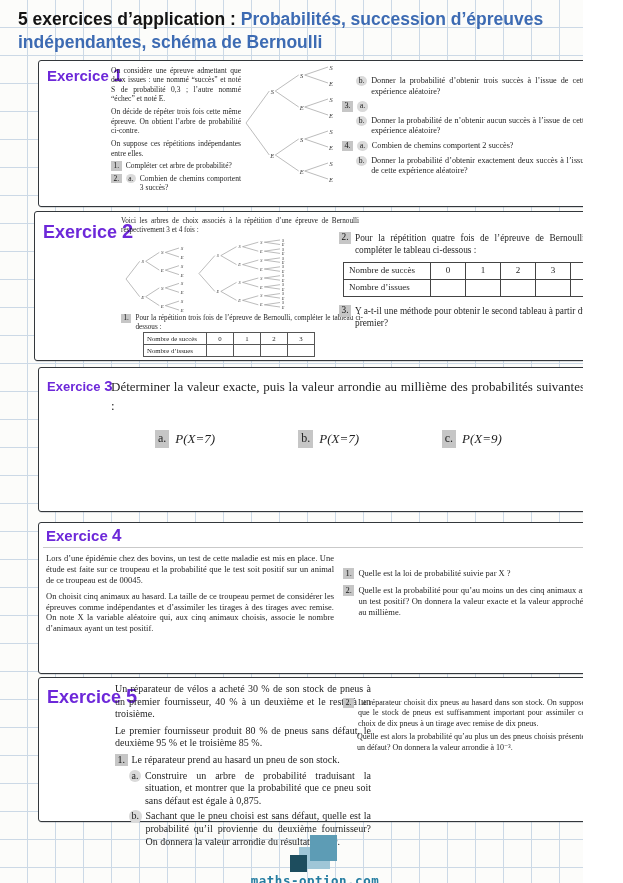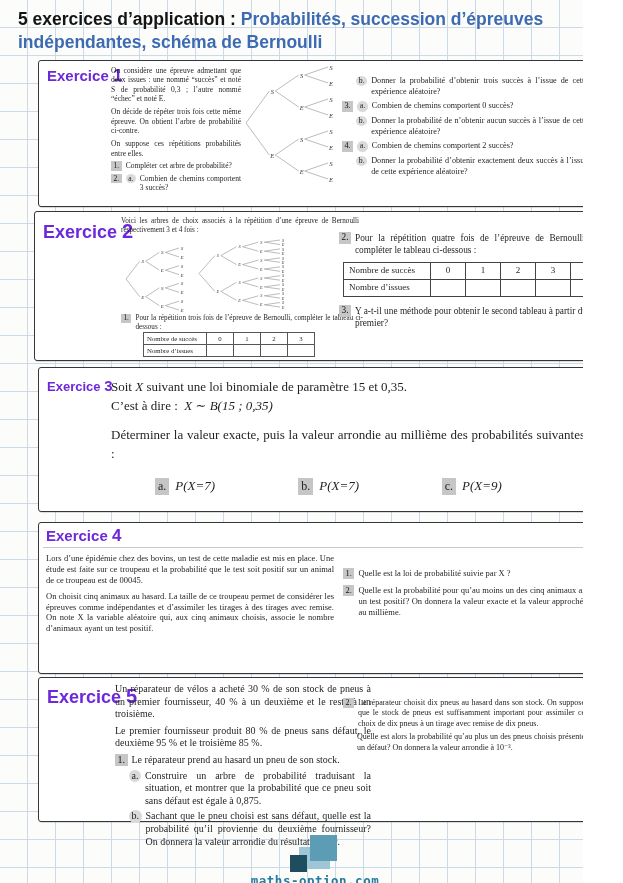--- a/index.html
+++ b/index.html
@@ -107,21 +107,21 @@
 
   <div class="title"><span>5 exercices d’application : </span><span class="t-blue">Probabilités, succession d’épreuves indépendantes, schéma de Bernoulli</span></div>
 
   <div class="watermark">Tous droits réservés, propriété exclusive de maths-option.com</div>
 
   <section class="exbox box1">
     <div class="exlabel lab1"><span>Exercice</span> <b>1</b></div>
     <div class="col ex1-left">
       <p>On considère une épreuve admettant que deux issues : une nommé “succès” et noté S de probabilité 0,3 ; l’autre nommé “échec” et noté E.</p>
       <p>On décide de répéter trois fois cette même épreuve. On obtient l’arbre de probabilité ci-contre.</p>
-      <p>On suppose ces répétitions probabilités entre elles.</p>
+      <p>On suppose ces répétitions indépendantes entre elles.</p>
       <div class="qrow">
           <span class="nb">1.</span>
           <span class="qt">Compléter cet arbre de probabilité?</span>
         </div>
       <div class="qrow">
           <span class="nb">2.</span>
           <span class="lb">a.</span>
           <span class="qt">Combien de chemins comportent 3 succès?</span>
         </div>
     </div>
@@ -156,21 +156,20 @@
         <text x="92.0" y="118.5">E</text>
       </svg>
     <div class="col ex1-right">
       <div class="qrow indent">
           <span class="lb">b.</span>
           <span class="qt">Donner la probabilité d’obtenir trois succès à l’issue de cette expérience aléatoire?</span>
         </div>
       <div class="qrow">
           <span class="nb">3.</span>
           <span class="lb">a.</span>
-          <span class="qt">Combien de chemins comportent 0 succès?</span>
         </div>
       <div class="qrow indent">
           <span class="lb">b.</span>
           <span class="qt">Donner la probabilité de n’obtenir aucun succès à l’issue de cette expérience aléatoire?</span>
         </div>
       <div class="qrow">
           <span class="nb">4.</span>
           <span class="lb">a.</span>
           <span class="qt">Combien de chemins comportent 2 succès?</span>
         </div>
@@ -328,21 +327,20 @@
       <div class="qrow">
           <span class="nb">3.</span>
           <span class="qt">Y a-t-il une méthode pour obtenir le second tableau à partir du premier?</span>
         </div>
     </div>
   </section>
 
   <section class="exbox box3">
     <div class="exlabel lab3"><span>Exercice</span> <b>3</b></div>
     <div class="ex3-body">
-      <p><span>Soit</span> <span class="math">X</span> <span>suivant une loi binomiale de paramètre 15 et 0,35.</span><br><span>C’est à dire :</span>&nbsp;&nbsp;<span class="math">X ∼ B(15 ; 0,35)</span></p>
       <p>Déterminer la valeur exacte, puis la valeur arrondie au millième des probabilités suivantes :</p>
       <div class="ex3-items">
         <span class="ex3-item">
             <span class="nb3">a.</span>
             <span class="math">P(X=7)</span>
           </span>
         <span class="ex3-item">
             <span class="nb3">b.</span>
             <span class="math">P(X=7)</span>
           </span>

